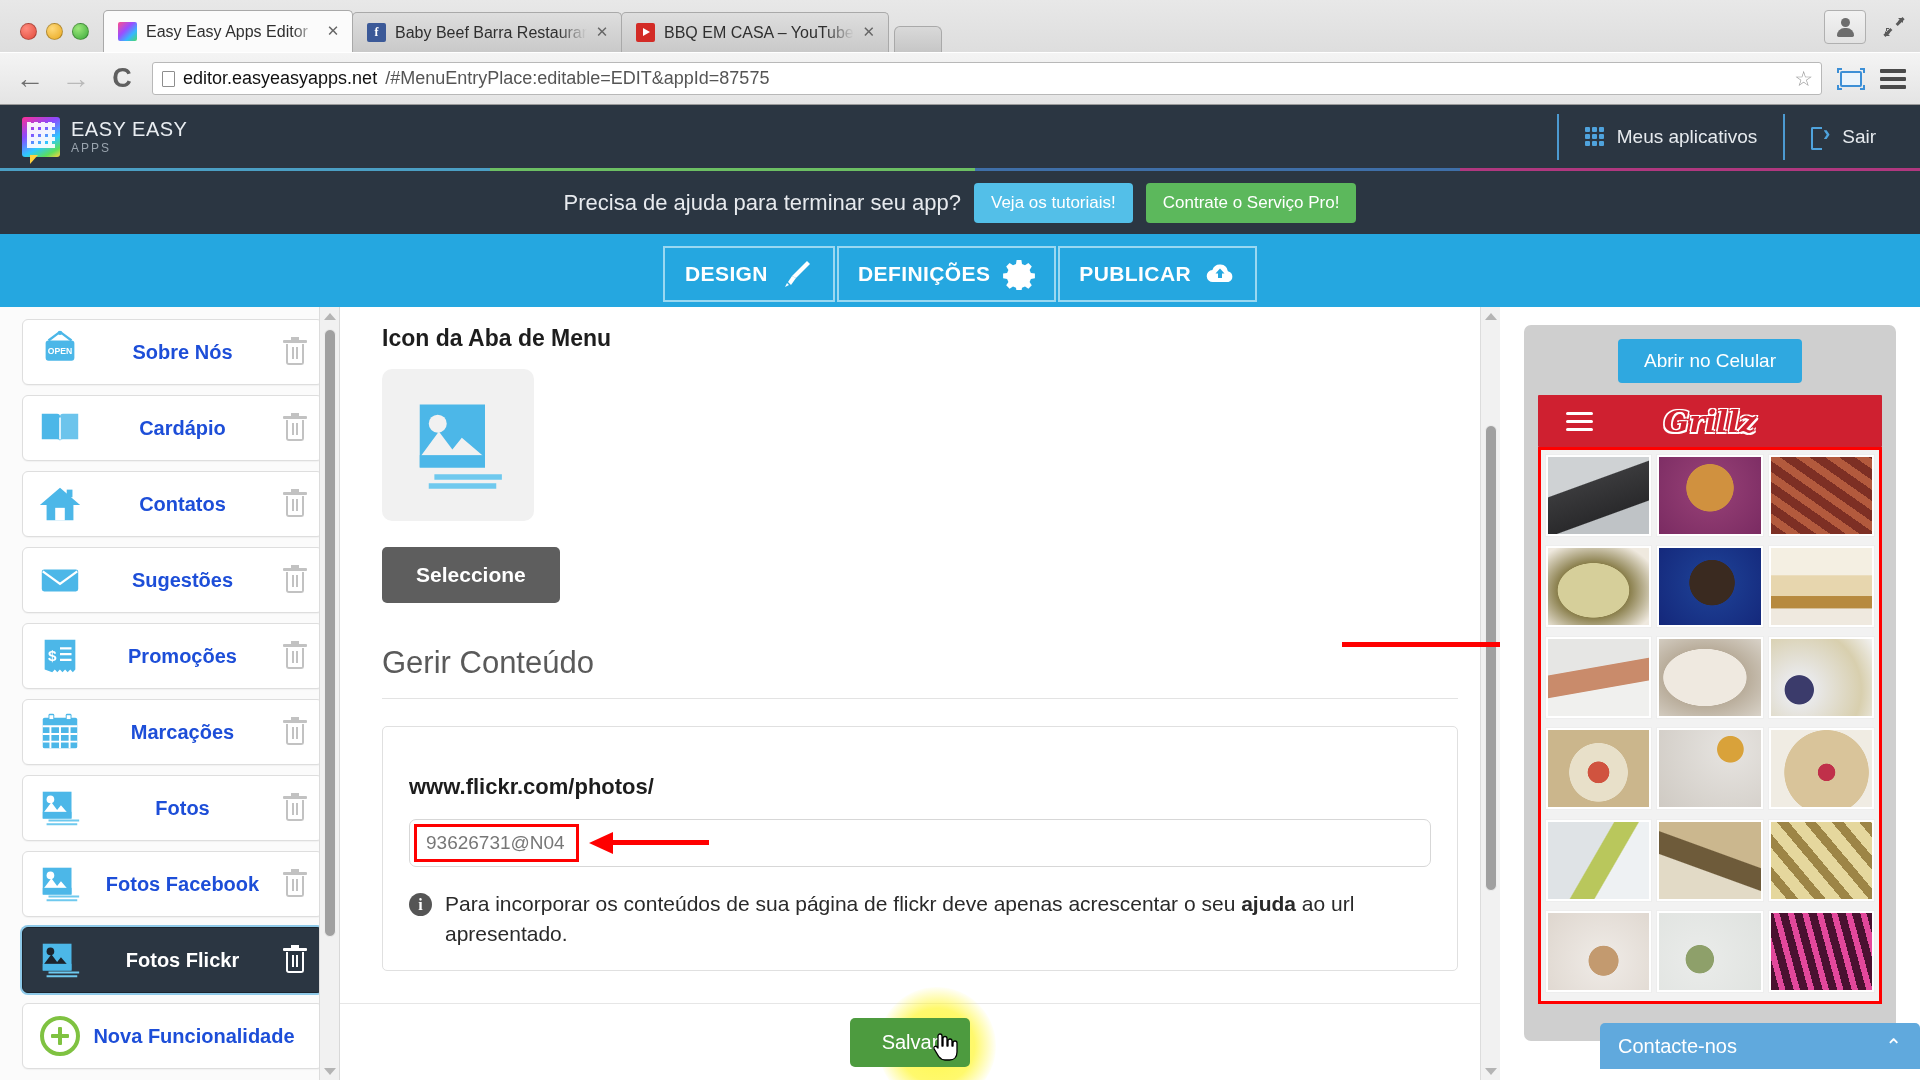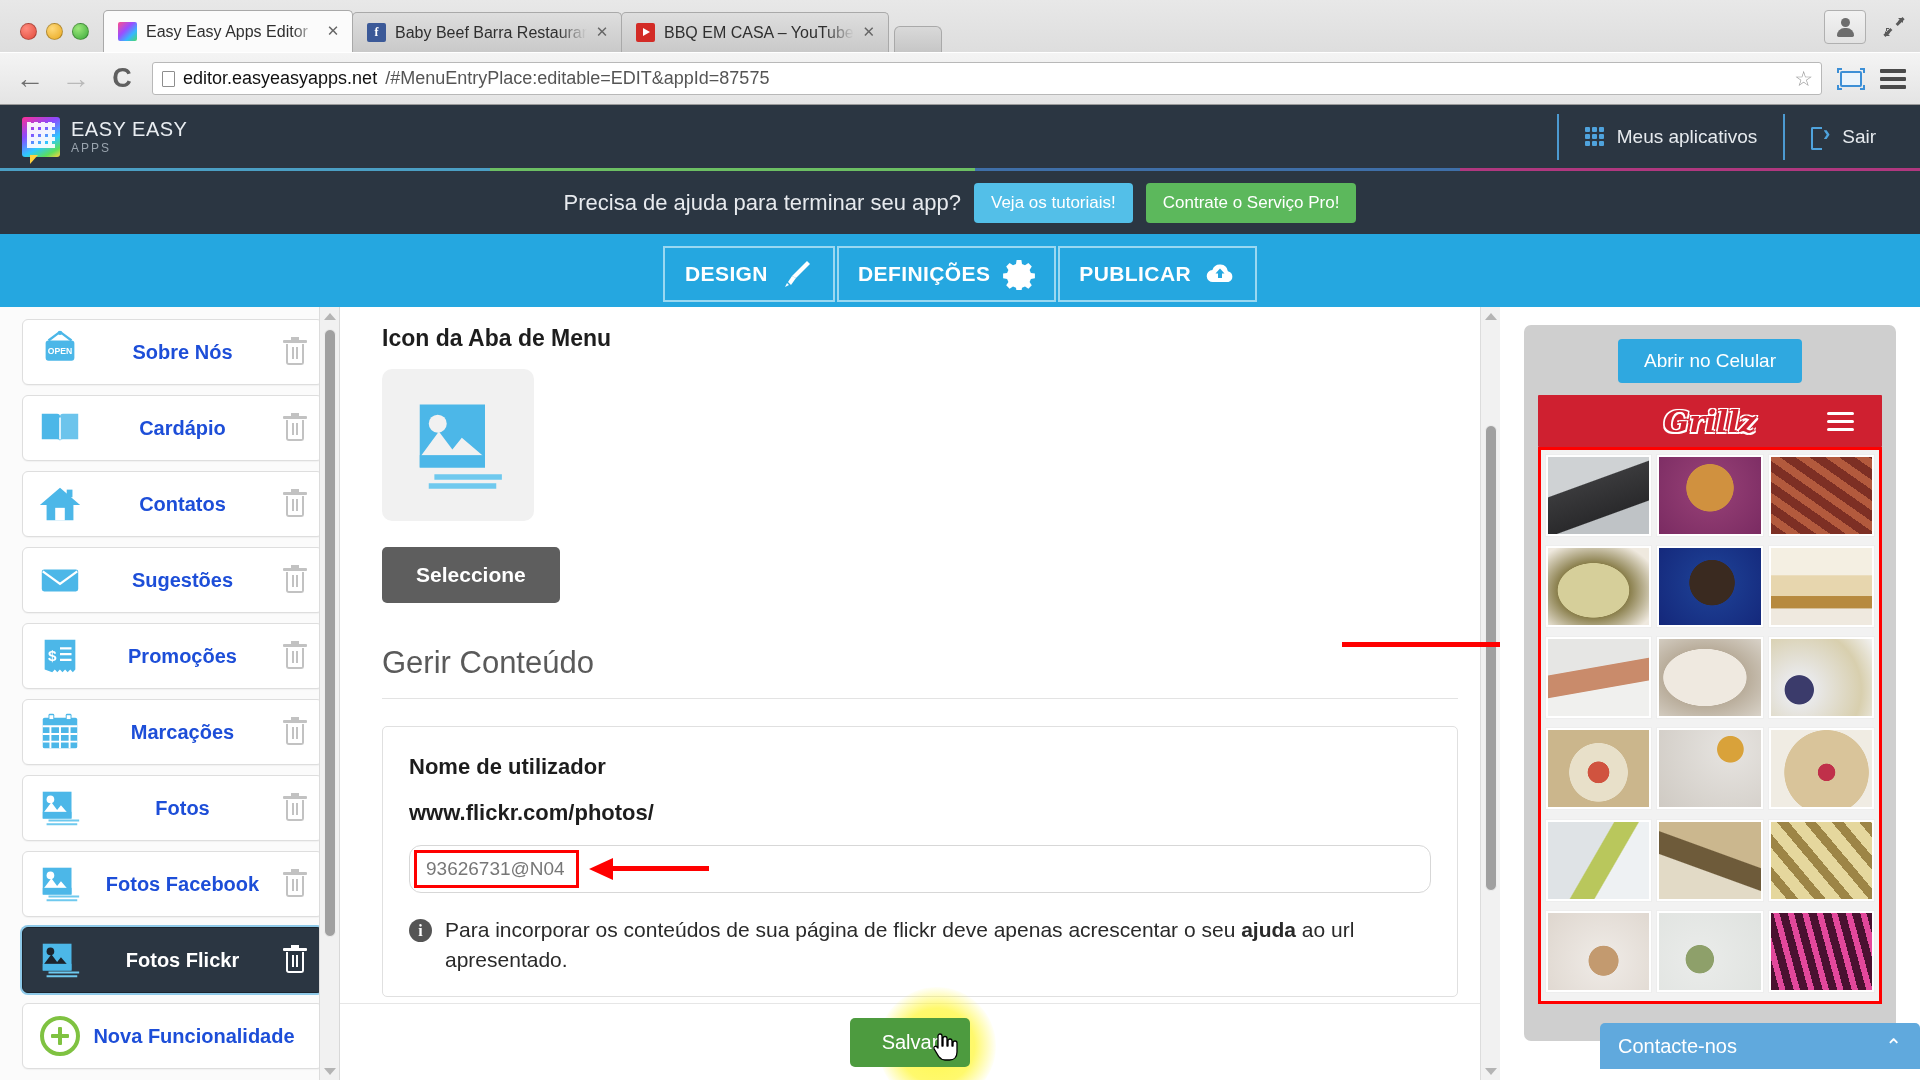--- a/index.html
+++ b/index.html
@@ -356,21 +356,21 @@
   .panel {
     margin: 27px 42px 0 0;
     border: 1px solid #e0e0e0; border-radius: 5px;
     padding: 27px 26px 20px 26px;
   }
   .lbl-bold { font-size: 22px; font-weight: bold; color: #1d1d1d; }
   .lbl-url { font-size: 22px; font-weight: bold; color: #1d1d1d; margin-top: 20px; }
   .input-wrap { position: relative; margin-top: 19px; }
   .text-input {
     width: 100%; height: 48px;
-    border: 1px solid #d7d7d7; border-radius: 12px;
+    border: 1px solid #d7d7d7; border-radius: 7px;
     font-size: 19px; color: #777; padding: 0 16px;
     font-family: "Liberation Sans", sans-serif;
     background: #fff;
   }
   .hint {
     display: flex; gap: 13px; align-items: flex-start;
     margin-top: 22px; font-size: 21px; color: #2a2a2a; line-height: 1.45;
     max-width: 960px;
   }
   .info-ico {
@@ -414,21 +414,20 @@
   }
   .btn-cel {
     display: block; margin: 2px auto 12px auto;
     background: #2fa8e0; color: #fff; border: none;
     font-size: 19px; padding: 11px 26px; border-radius: 4px; cursor: pointer;
   }
   .app-bar {
     background: #cf2030; height: 52px; border-radius: 1px;
     display: flex; align-items: center; padding: 0 28px;
     position: relative;
-    justify-content: flex-end;
   }
   .burger { display: flex; flex-direction: column; gap: 5px; width: 27px; }
   .burger i { height: 3px; background: #fff; border-radius: 2px; display: block; }
   .app-title {
     position: absolute; left: 0; right: 0; text-align: center;
     font-family: "DejaVu Serif", serif; font-style: italic; font-weight: bold;
     font-size: 30px; color: #cf2030;
     text-shadow: -1.5px -1.5px 0 #fff, 1.5px -1.5px 0 #fff, -1.5px 1.5px 0 #fff,
                   1.5px 1.5px 0 #fff, 0 0 2px #fff;
     pointer-events: none;
@@ -759,21 +758,20 @@
         <rect x="7" y="28.5" width="29" height="5.5" fill="#4cb7e8"></rect>
       </svg>
     </div>
 
     <button class="btn-grey">Seleccione</button>
 
     <div class="h-gerir">Gerir Conteúdo</div>
     <div class="rule"></div>
 
     <div class="panel">
-      <div class="lbl-bold">Nome de utilizador</div>
       <div class="lbl-url">www.flickr.com/photos/</div>
 
       <div class="input-wrap">
         <input class="text-input" type="text" value="93626731@N04" style="">
         <span class="redbox" style="left:5px; top:5px; width:165px; height:38px;"></span>
         
         <span class="arrow-annot" style="left:180px; top:16px; width:120px; height:16px;">
           <span class="arrow-line" style="left:22px; top:5px; width:98px;"></span>
           <span class="arrow-head" style="left:0; top:-3px; border-top:11px solid transparent; border-bottom:11px solid transparent; border-right:24px solid #ff0000;"></span>
         </span>

